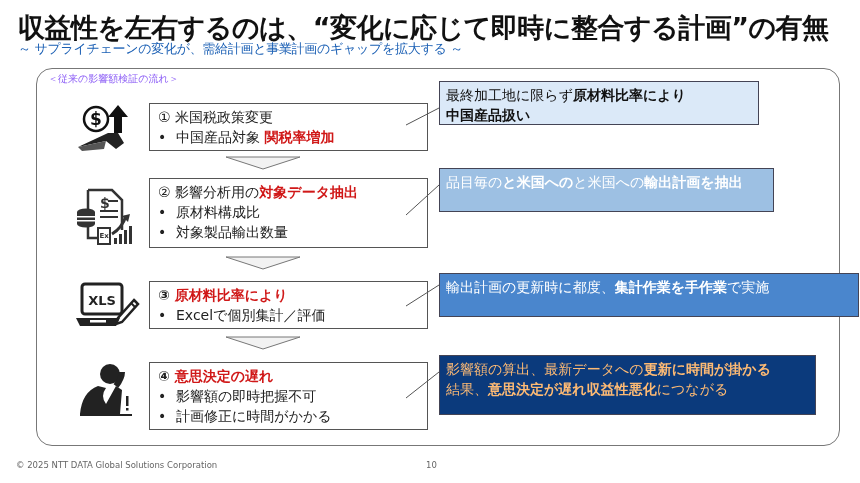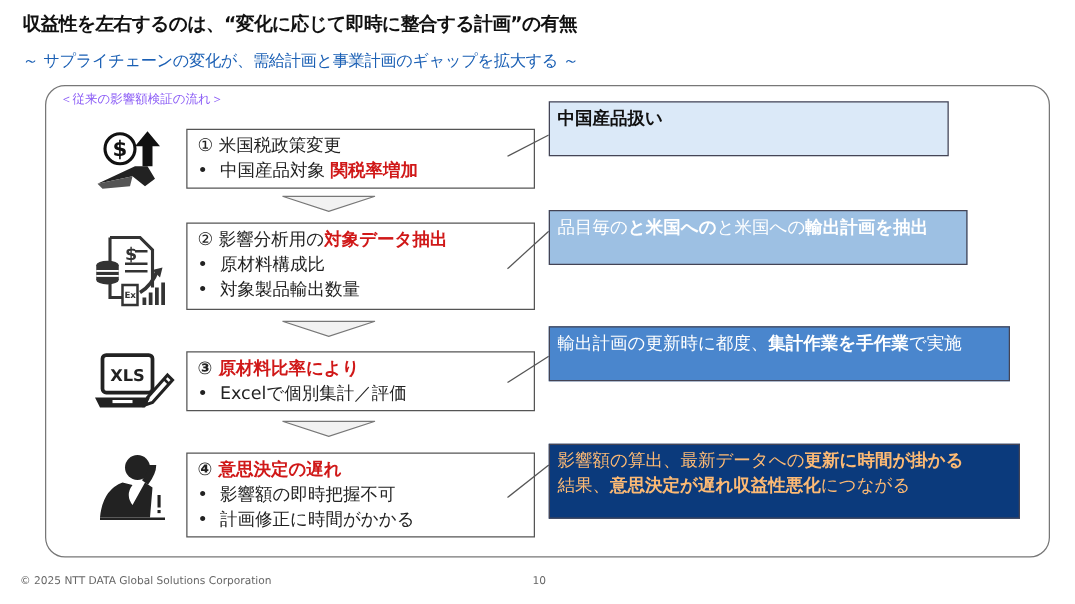--- a/index.html
+++ b/index.html
@@ -1,32 +1,32 @@
 <!DOCTYPE html>
 <html><head>
 <meta charset="utf-8">
 <style>
   html, body { margin:0; padding:0; }
   body { width:860px; height:483px; background:#ffffff; position:relative; overflow:hidden;
          font-family:"DejaVu Sans","Liberation Sans",sans-serif; color:#111; }
-  .title { position:absolute; left:18px; top:10px; font-size:15px; font-weight:bold; color:#111; letter-spacing:-0.5px; white-space:nowrap; }
+  .title { position:absolute; left:18px; top:10px; font-size:27px; font-weight:bold; color:#111; letter-spacing:-0.5px; white-space:nowrap; }
   .subtitle { position:absolute; left:18px; top:40px; font-size:13px; color:#1a5fb4; white-space:nowrap; letter-spacing:-0.3px; }
   .frame { position:absolute; left:36px; top:68px; width:802px; height:376px; border:1px solid #777; border-radius:16px; }
   .frame-label { position:absolute; left:48px; top:72px; font-size:10px; color:#8b5cf6; white-space:nowrap; }
   .step { position:absolute; left:149px; width:279px; border:1px solid #555; background:#fff; padding:3px 8px; box-sizing:border-box; font-size:14px; line-height:20px; color:#222; }
   .step .hl { color:#d01818; font-weight:bold; }
   .step .row { white-space:nowrap; }
   .step .bullet { display:inline-block; width:18px; }
   .arrow { position:absolute; left:225px; width:0; height:0; }
   .arrow svg { display:block; }
   .note { position:absolute; left:439px; border:1px solid #445; box-sizing:border-box; padding:3px 6px; font-size:14px; line-height:20px; white-space:nowrap; }
   .note b { font-weight:bold; }
   .n1 { top:81px; width:320px; height:44px; background:#dbe9f8; color:#111; }
   .n2 { top:168px; width:335px; height:44px; background:#9dc0e3; color:#fff; }
-  .n3 { top:261px; width:369px; height:44px; background:#4a86cd; color:#fff; }
+  .n3 { top:273px; width:420px; height:44px; background:#4a86cd; color:#fff; }
   .n4 { top:355px; width:377px; height:60px; background:#0b3a7c; color:#fdba74; }
   .icon { position:absolute; left:76px; }
   .connector { position:absolute; }
   .footer { position:absolute; top:460px; font-size:8.5px; color:#666; white-space:nowrap; }
 </style>
 </head>
 <body>
 
 <div class="title">収益性を左右するのは、“変化に応じて即時に整合する計画”の有無</div>
 <div class="subtitle">～ サプライチェーンの変化が、需給計画と事業計画のギャップを拡大する ～</div>
@@ -139,20 +139,21 @@
 </div>
 
 <svg class="connector" style="left:0; top:0;" width="860" height="483">
   <line x1="406" y1="125" x2="439" y2="108" stroke="#555" stroke-width="1"></line>
   <line x1="406" y1="215" x2="439" y2="185" stroke="#555" stroke-width="1"></line>
   <line x1="406" y1="306" x2="439" y2="285" stroke="#555" stroke-width="1"></line>
   <line x1="406" y1="398" x2="439" y2="372" stroke="#555" stroke-width="1"></line>
 </svg>
 
 <div class="note n1">
+  <div><span>最終加工地に限らず</span><b>原材料比率により</b></div>
   <div><b>中国産品扱い</b></div>
 </div>
 <div class="note n2">
   <div><span>品目毎の</span><b>と米国への</b><span>と米国への</span><b>輸出計画を抽出</b></div>
 </div>
 <div class="note n3">
   <div><span>輸出計画の更新時に都度、</span><b>集計作業を手作業</b><span>で実施</span></div>
 </div>
 <div class="note n4">
   <div><span>影響額の算出、最新データへの</span><b>更新に時間が掛かる</b></div>

